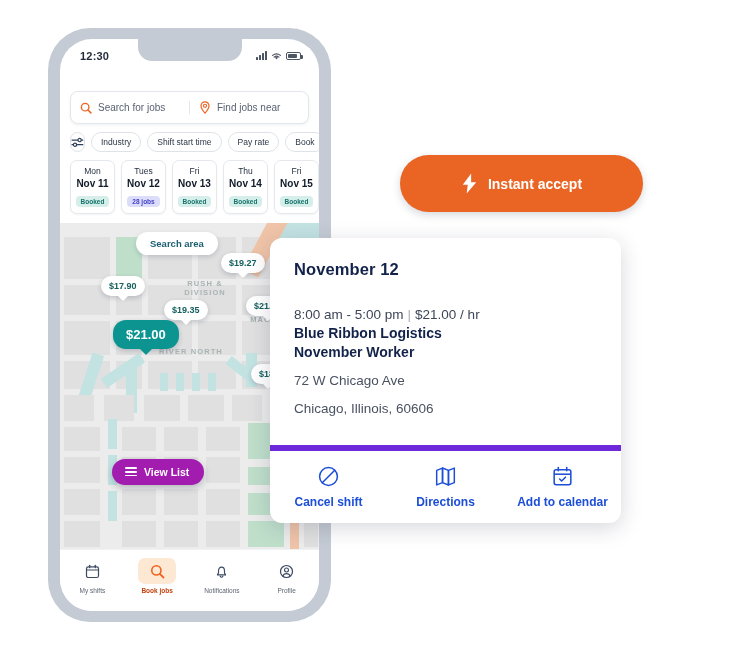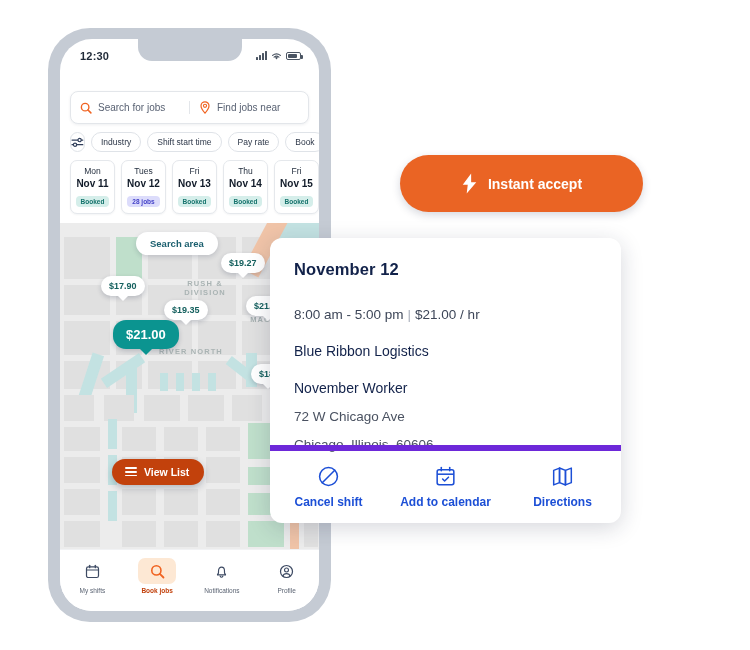--- a/index.html
+++ b/index.html
@@ -107,21 +107,21 @@
   .pin::after {
     content: ""; position: absolute; left: 50%; transform: translateX(-50%);
     bottom: -5px; border-left: 6px solid transparent; border-right: 6px solid transparent;
     border-top: 6px solid #fff;
   }
   .pin.sel { background: #0b9490; color: #ffffff; font-size: 13px; padding: 7px 13px; border-radius: 13px; }
   .pin.sel::after { border-top-color: #0b9490; bottom: -6px;
     border-left-width: 7px; border-right-width: 7px; border-top-width: 7px; }
   .viewlist {
     position: absolute; left: 52px; top: 236px;
-    background: #c2410c; color: #fff; border-radius: 999px;
+    background: #a21caf; color: #fff; border-radius: 999px;
     display: flex; align-items: center; gap: 7px;
     padding: 7px 15px 7px 13px; font-size: 10.5px; font-weight: bold;
     box-shadow: 0 3px 7px rgba(20,30,60,.25);
   }
   .burger { display:flex; flex-direction:column; gap:2px; }
   .burger i { display:block; width: 12px; height: 1.8px; background:#fff; border-radius:1px;}
 
   
   .tabbar {
     position: absolute; bottom: 0; left: 0; right: 0; height: 62px;
@@ -149,21 +149,21 @@
     position: absolute; left: 270px; top: 238px;
     width: 351px; height: 285px;
     background: #fff; border-radius: 12px;
     box-shadow: 0 5px 22px rgba(25,35,60,.18);
     overflow: hidden;
   }
   .detail-body { padding: 22px 24px 0 24px; }
   .d-title { font-size: 16.5px; font-weight: bold; color: #12224a; letter-spacing: .1px; }
   .d-meta { font-size: 13.5px; color: #3d4658; margin-top: 28px; }
   .d-meta .sep { color: #aab0bc; margin: 0 4px; }
-  .d-strong { font-size: 14px; font-weight: normal; color: #12224a; margin-top: 21px; }
+  .d-strong { font-size: 14px; font-weight: bold; color: #12224a; margin-top: 3px; }
   .d-line { font-size: 13.5px; color: #4a5261; margin-top: 13px; }
   .detail-actions {
     position: absolute; left: 0; right: 0; bottom: 0; height: 78px;
     border-top: 6px solid #6d28d9;
     display: flex; align-items: center;
   }
   .action { flex: 1; display: flex; flex-direction: column; align-items: center; gap: 7px; }
   .action-lbl { font-size: 12px; font-weight: bold; color: #1c4fd6; }
 </style>
 </head>
@@ -413,32 +413,32 @@
     <div class="detail-actions">
       <div class="action">
         <svg width="23" height="23" viewBox="0 0 24 24">
           <circle cx="12" cy="12" r="9.3" stroke="#1c4fd6" stroke-width="1.6" fill="none"></circle>
           <line x1="5.5" y1="18.5" x2="18.5" y2="5.5" stroke="#1c4fd6" stroke-width="1.6" stroke-linecap="round"></line>
         </svg>
         <span class="action-lbl">Cancel shift</span>
       </div>
       <div class="action">
         <svg width="23" height="23" viewBox="0 0 24 24">
+          <path d="M2.8 5.6 8.9 3.2v15.2L2.8 20.8z" stroke="#1c4fd6" stroke-width="1.55" fill="none" stroke-linejoin="round"></path>
+          <path d="M8.9 3.2 15.1 5.6v15.2L8.9 18.4z" stroke="#1c4fd6" stroke-width="1.55" fill="none" stroke-linejoin="round"></path>
+          <path d="M15.1 5.6 21.2 3.2v15.2l-6.1 2.4z" stroke="#1c4fd6" stroke-width="1.55" fill="none" stroke-linejoin="round"></path>
+        </svg>
+        <span class="action-lbl">Directions</span>
+      </div>
+      <div class="action">
+        <svg width="23" height="23" viewBox="0 0 24 24">
           <rect x="3.3" y="5" width="17.4" height="15.5" rx="2" stroke="#1c4fd6" stroke-width="1.6" fill="none"></rect>
           <line x1="3.3" y1="9.6" x2="20.7" y2="9.6" stroke="#1c4fd6" stroke-width="1.6"></line>
           <line x1="7.6" y1="2.6" x2="7.6" y2="6" stroke="#1c4fd6" stroke-width="1.6" stroke-linecap="round"></line>
           <line x1="16.4" y1="2.6" x2="16.4" y2="6" stroke="#1c4fd6" stroke-width="1.6" stroke-linecap="round"></line>
           <path d="M9 14.6l2.1 2.1 4-4" stroke="#1c4fd6" stroke-width="1.6" fill="none" stroke-linecap="round" stroke-linejoin="round"></path>
         </svg>
         <span class="action-lbl">Add to calendar</span>
       </div>
-      <div class="action">
-        <svg width="23" height="23" viewBox="0 0 24 24">
-          <path d="M2.8 5.6 8.9 3.2v15.2L2.8 20.8z" stroke="#1c4fd6" stroke-width="1.55" fill="none" stroke-linejoin="round"></path>
-          <path d="M8.9 3.2 15.1 5.6v15.2L8.9 18.4z" stroke="#1c4fd6" stroke-width="1.55" fill="none" stroke-linejoin="round"></path>
-          <path d="M15.1 5.6 21.2 3.2v15.2l-6.1 2.4z" stroke="#1c4fd6" stroke-width="1.55" fill="none" stroke-linejoin="round"></path>
-        </svg>
-        <span class="action-lbl">Directions</span>
-      </div>
     </div>
   </div>
 
 </div>
 
 </body></html>

